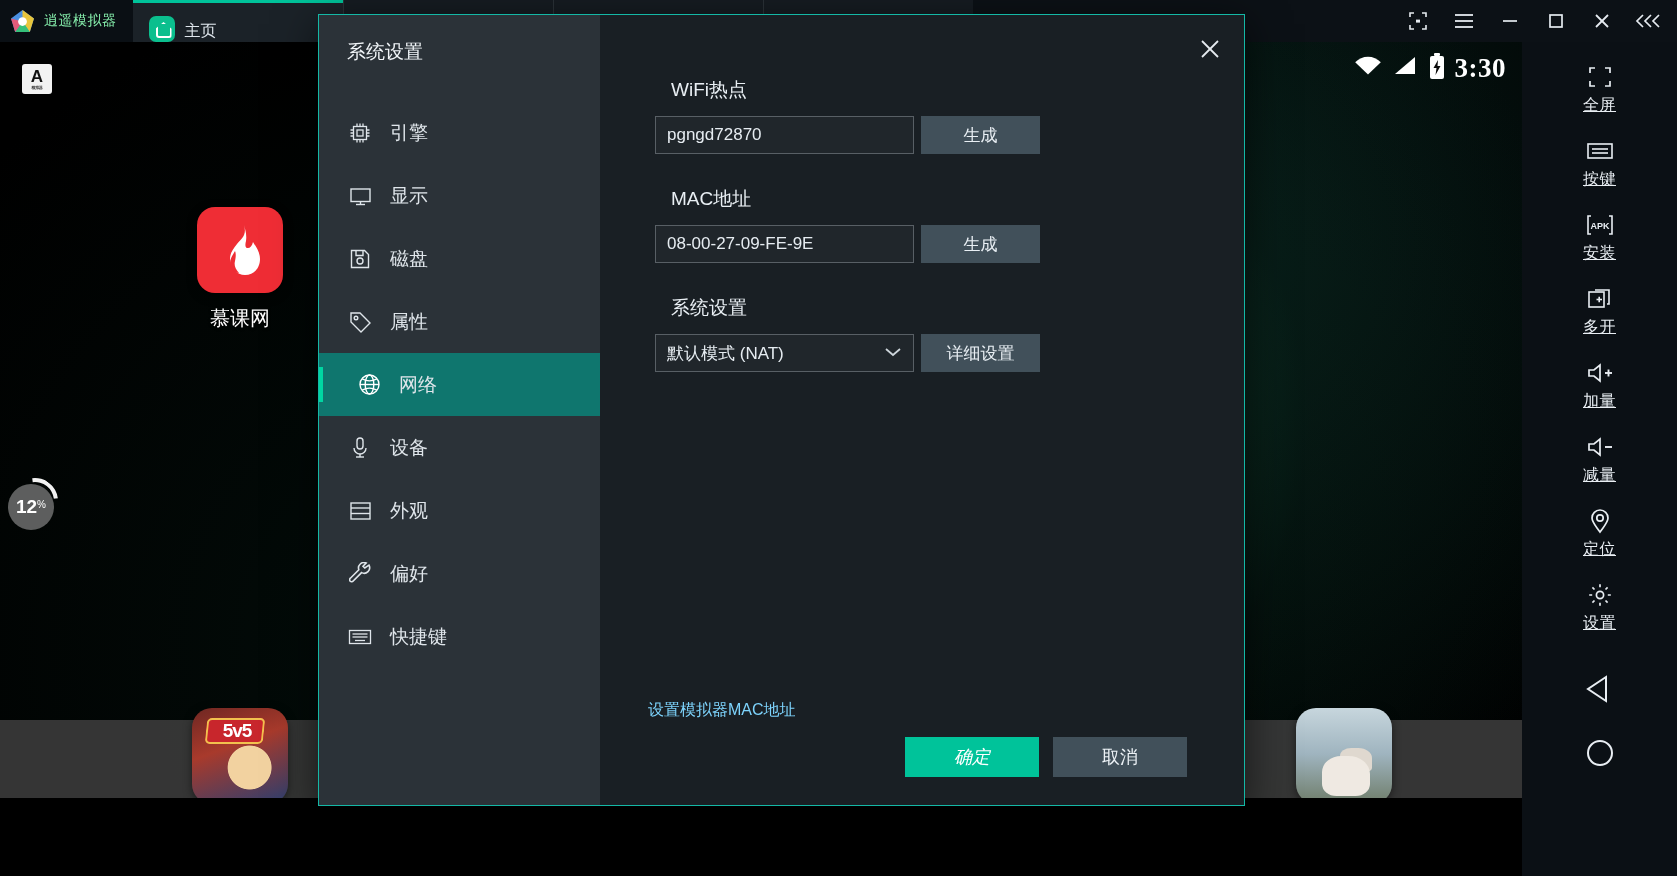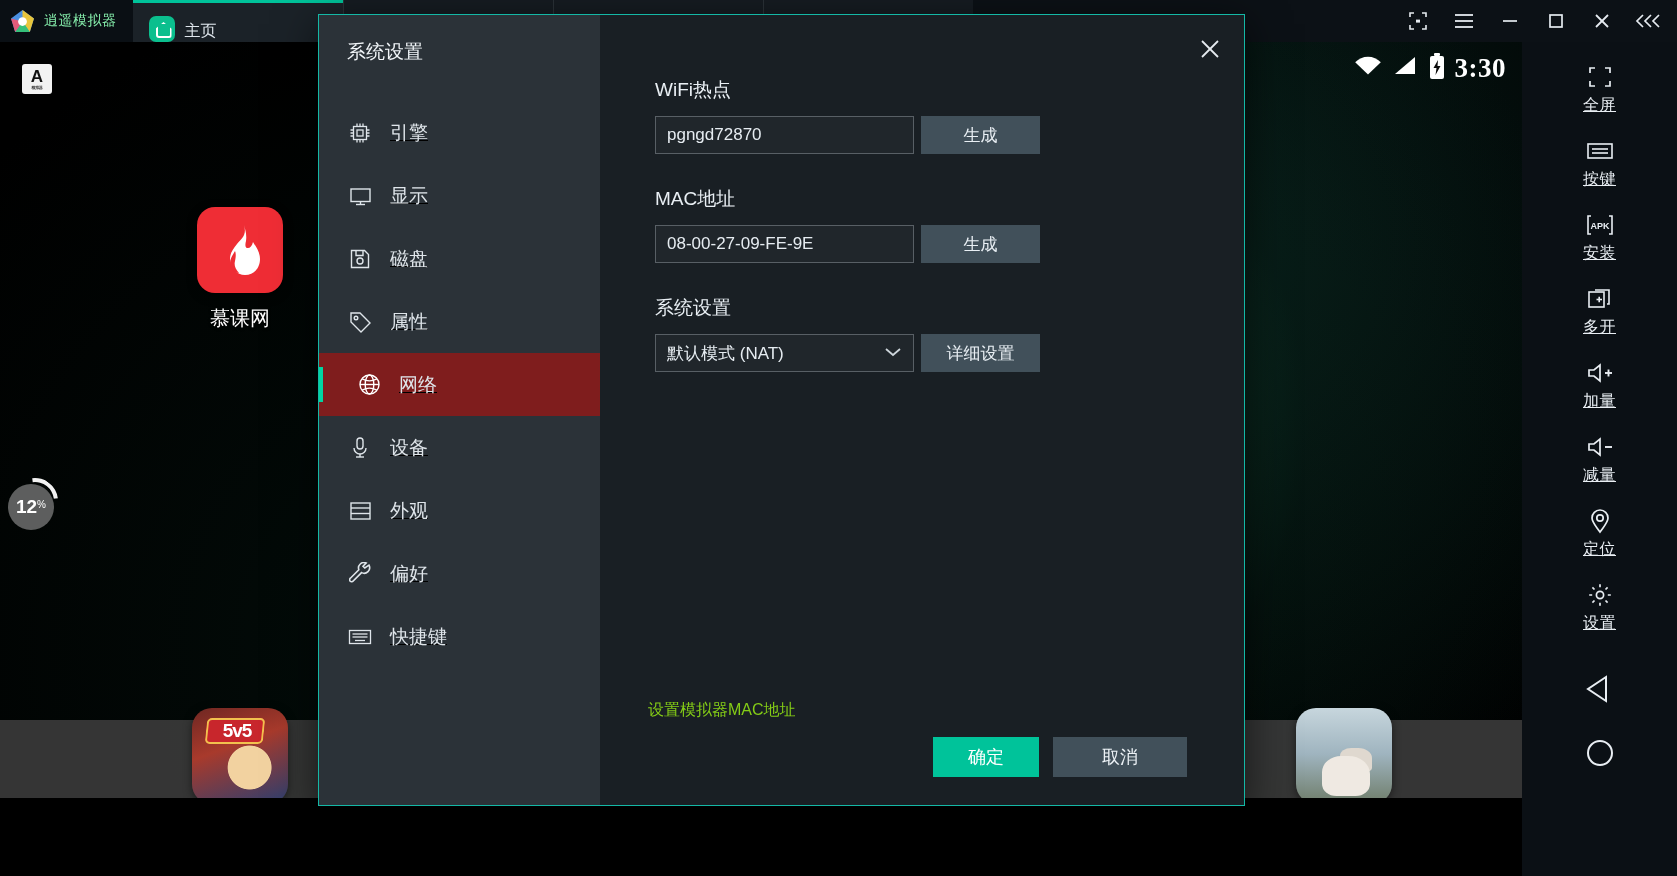--- a/index.html
+++ b/index.html
@@ -193,44 +193,44 @@
     border: 1px solid #14b8a6;
   }
   .dlg-side {
     width: 281px; background: #2b3238;
     position: relative; flex: 0 0 auto;
   }
   .dlg-title {
     color: #f2f6f9; font-size: 19px;
     padding: 24px 0 0 28px;
   }
-  .side-list { margin-top: 36px; text-decoration: underline; }
+  .side-list { margin-top: 36px; }
   .side-item {
     height: 63px; display: flex; align-items: center; gap: 18px;
     padding-left: 29px; position: relative;
     color: #dfe5ea; font-size: 19px;
   }
-  .side-item.active { background: #7f1d1d; padding-left: 38px; }
+  .side-item.active { background: #0f766e; padding-left: 38px; }
   .side-item.active::before {
     content: ""; position: absolute; left: 0; top: 14px; bottom: 14px;
     width: 4px; background: #00d6a2;
   }
   .side-ico { width: 24px; height: 24px; display:flex; align-items:center; justify-content:center; flex: 0 0 auto; }
 
   .dlg-main {
     flex: 1; position: relative; background: #191f24;
   }
   .close-x {
     position: absolute; right: 16px; top: 16px;
     width: 36px; height: 36px;
     display: flex; align-items: center; justify-content: center;
     color: #e6ebf0;
   }
   .form { padding: 62px 0 0 55px; }
-  .field-label { color: #e9eff4; font-size: 19px; margin-bottom: 13px; }
+  .field-label { color: #e9eff4; font-size: 19px; margin-bottom: 13px; margin-left: 16px; }
   .field-row { display: flex; align-items: stretch; gap: 7px; margin-bottom: 32px; }
   .text-input {
     width: 259px; height: 38px;
     background: #20262b; border: 1px solid #585f65;
     color: #e6ecf1; font-size: 17px;
     padding: 0 11px;
     font-family: "Liberation Sans", sans-serif;
     outline: none;
   }
   .gen-btn {
@@ -244,30 +244,31 @@
     background: #20262b; border: 1px solid #585f65;
     display: flex; align-items: center; padding: 0 11px;
     color: #e6ecf1; font-size: 17px;
   }
   .chev {
     position: absolute; right: 10px; top: 50%; transform: translateY(-50%);
     color: #cdd5db;
   }
   .hint {
     position: absolute; left: 48px; bottom: 84px;
-    color: #84cc16; font-size: 16px;
+    color: #7dd3fc; font-size: 16px;
   }
   .footer {
     position: absolute; right: 57px; bottom: 28px;
     display: flex; gap: 14px;
   }
   .btn-primary {
-    width: 106px; height: 40px; background: #00c39a; color: #fff;
+    width: 134px; height: 40px; background: #00c39a; color: #fff;
     border: none; font-size: 18px; cursor: pointer;
     font-family: "Liberation Sans", sans-serif;
+    font-style: italic;
   }
   .btn-secondary {
     width: 134px; height: 40px; background: #41505a; color: #edf2f6;
     border: none; font-size: 18px; cursor: pointer;
     font-family: "Liberation Sans", sans-serif;
   }
 </style>
 </head>
 <body>
 

